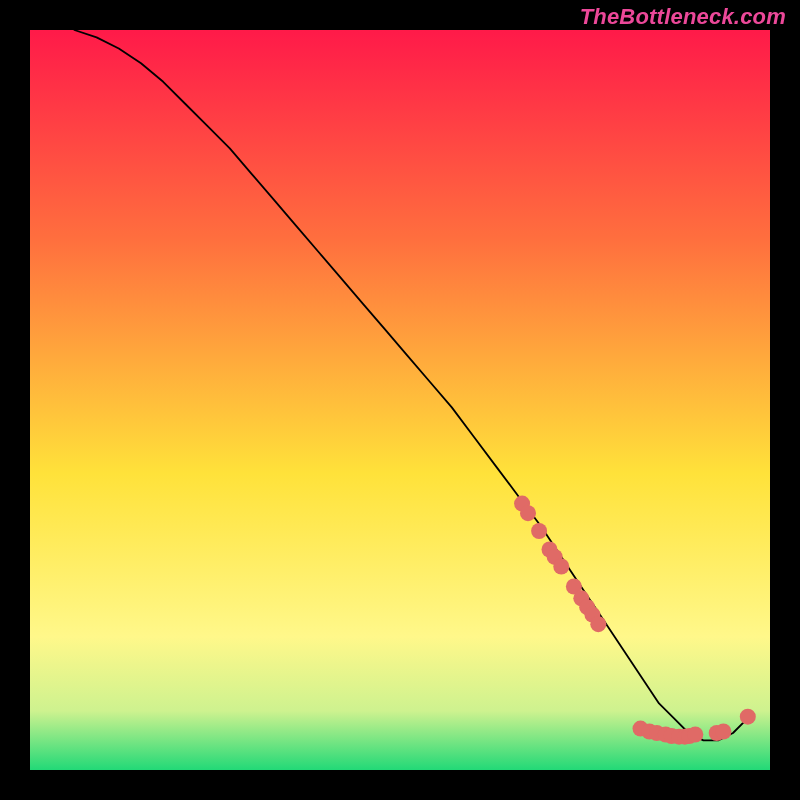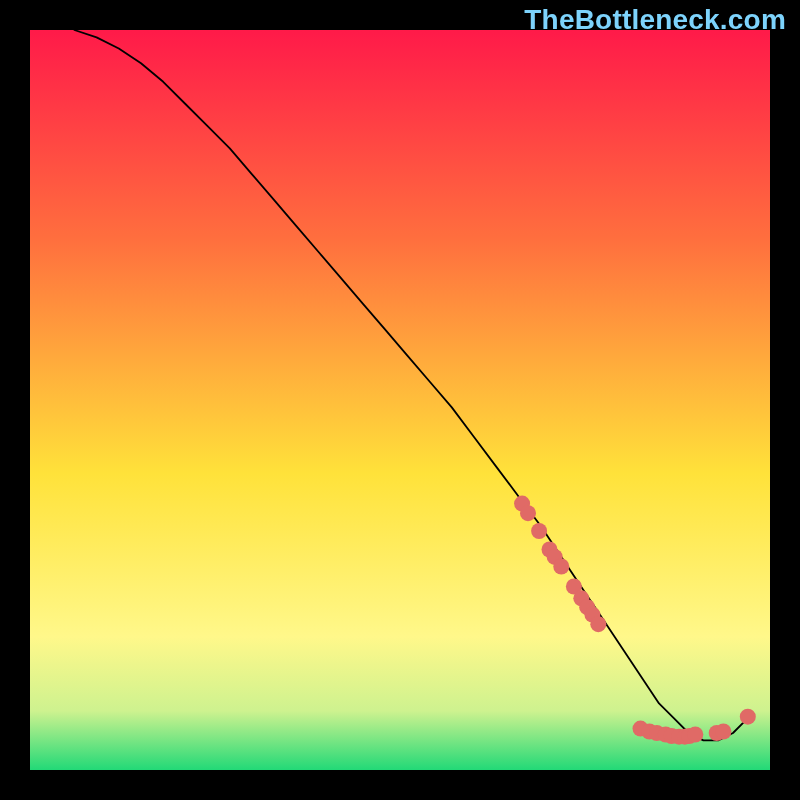--- a/index.html
+++ b/index.html
@@ -13,25 +13,26 @@
   }
   .stage {
     position: relative;
     width: 800px;
     height: 800px;
   }
   .watermark {
     position: absolute;
     top: 4px;
     right: 14px;
-    font-size: 28px;
+    font-size: 22px;
     font-weight: 600;
-    color: #7dd3fc;
+    color: #ec4899;
     letter-spacing: 0.2px;
     z-index: 10;
+    font-style: italic;
   }
   svg {
     position: absolute;
     top: 0;
     left: 0;
     display: block;
   }
 </style>
 </head>
 <body>

